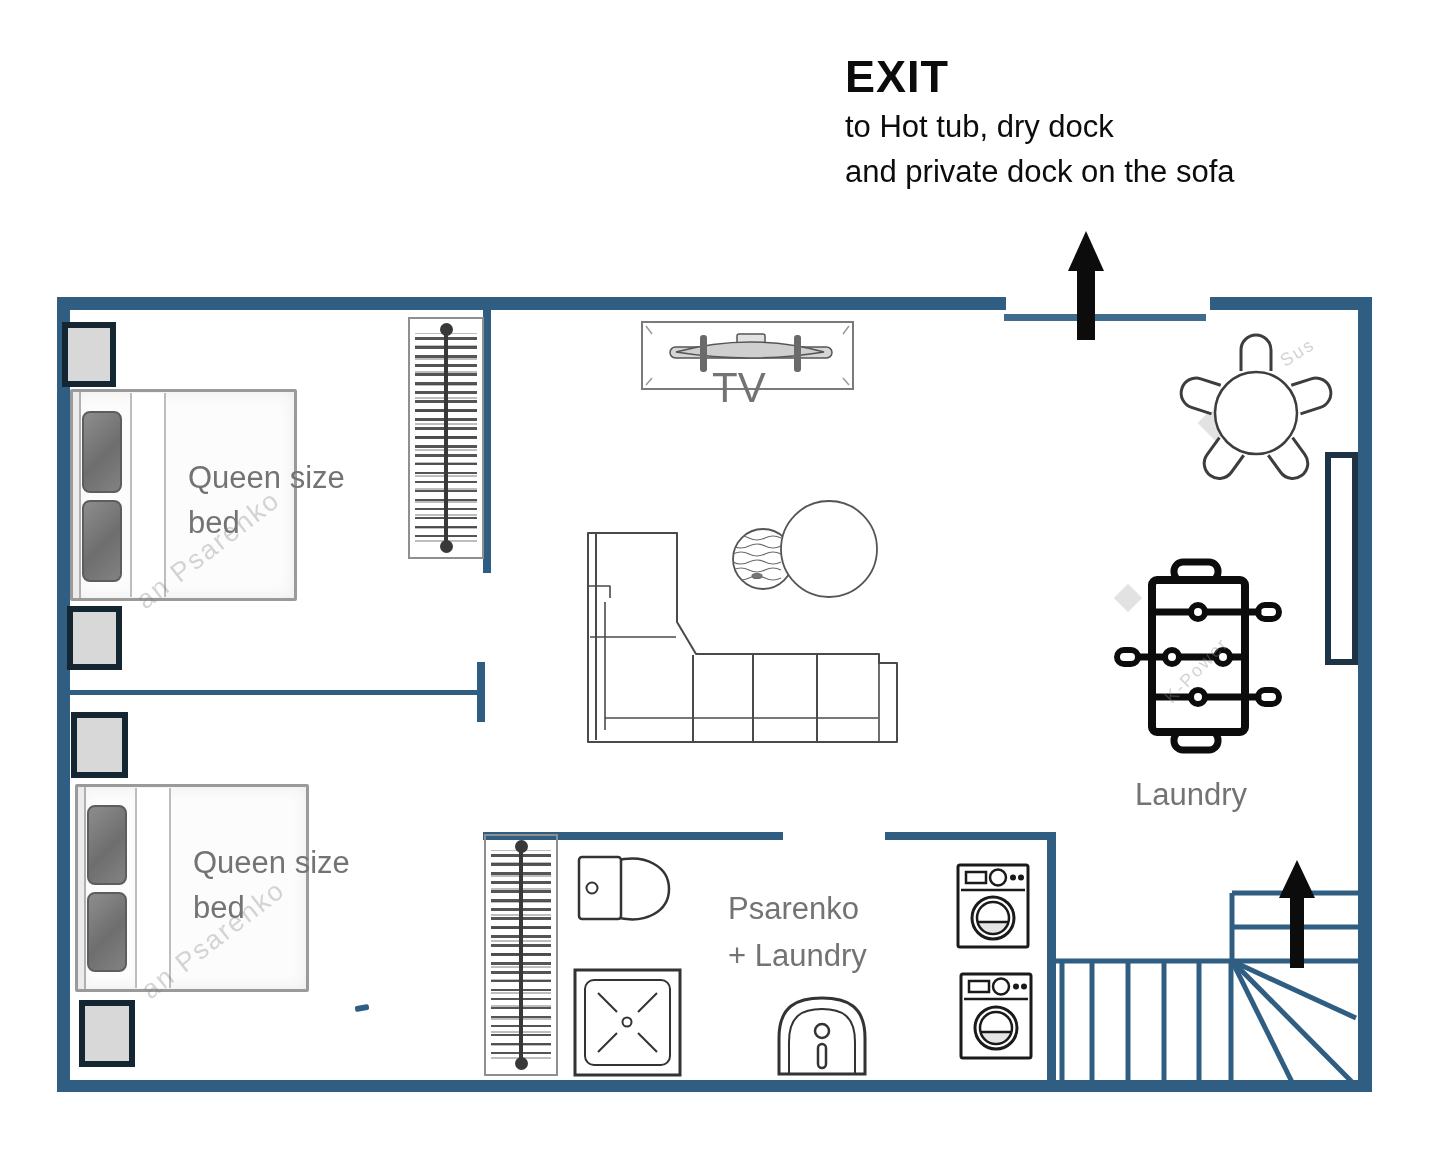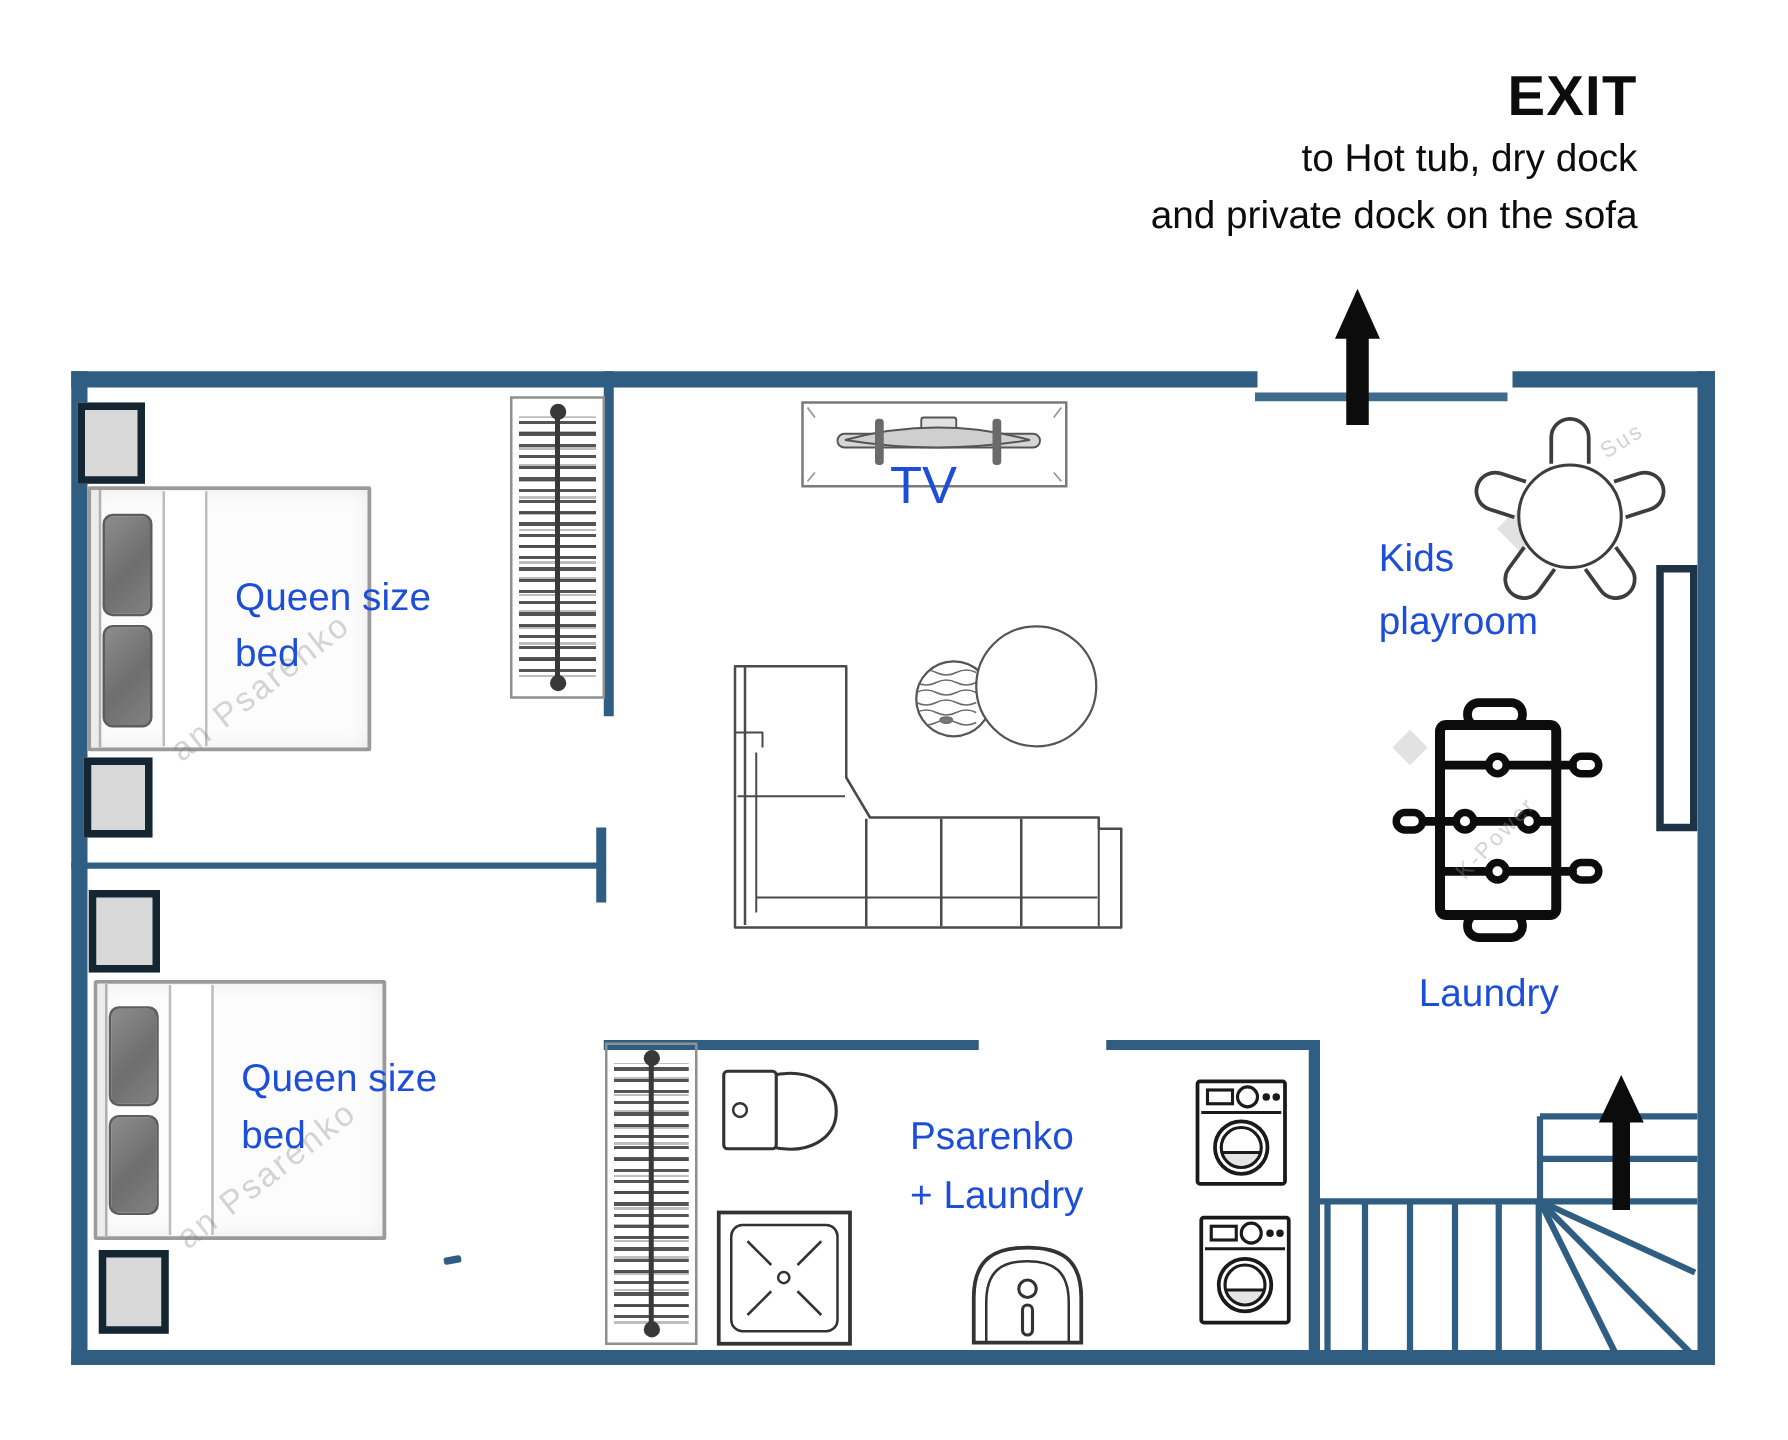--- a/index.html
+++ b/index.html
@@ -8,23 +8,23 @@
     --ink:#0C0C0C;
     --furn:#4A4A4A;
     --ns-fill:#D8D8D8;
   }
   html,body{margin:0;padding:0;background:#fff;}
   .canvas{
     position:relative;width:1430px;height:1152px;background:#fff;overflow:hidden;
     font-family:"Liberation Sans", sans-serif;color:var(--ink);
   }
   .wall{position:absolute;background:var(--wall);}
-  .lbl{position:absolute;color:#1d4ed8;font-size:31px;line-height:46px;white-space:nowrap;z-index:6;}
+  .lbl{position:absolute;color:#737373;font-size:31px;line-height:46px;white-space:nowrap;z-index:6;}
   .lbl span{display:block;}
-  .exit-block{position:absolute;left:845px;top:50px;width:465px;text-align:right;z-index:6;}
+  .exit-block{position:absolute;left:845px;top:50px;width:465px;text-align:left;z-index:6;}
   .exit-title{font-size:45px;line-height:54px;font-weight:600;letter-spacing:1px;}
   .exit-sub{font-size:31px;line-height:45px;}
   .tv-label{font-size:42px;line-height:44px;}
   .nightstand{position:absolute;background:var(--ns-fill);border:6px solid var(--navy);box-sizing:border-box;z-index:2;}
   .bed{position:absolute;border:3px solid #9a9a9a;background:#fcfcfc;border-radius:2px;
        box-shadow:inset 0 0 16px rgba(0,0,0,.07);box-sizing:border-box;z-index:2;}
   .bed .headboard{position:absolute;left:0;top:0;bottom:0;width:6px;background:#ececec;border-right:2px solid #b0b0b0;}
   .bed .pillow{position:absolute;left:9px;width:40px;background:linear-gradient(135deg,#8d8d8d,#6e6e6e 55%,#828282);
        border:2px solid #5d5d5d;border-radius:8px;box-sizing:border-box;}
   .bed .fold{position:absolute;left:57px;top:1px;bottom:1px;width:32px;background:#fff;
@@ -259,24 +259,20 @@
   <div class="lbl" style="left:188px;top:455px;line-height:45px">
     <span>Queen size</span>
     <span>bed</span>
   </div>
 
   <div class="lbl" style="left:193px;top:840px;line-height:45px">
     <span>Queen size</span>
     <span>bed</span>
   </div>
 
-  <div class="lbl" style="left:1103px;top:422px;line-height:50px">
-    <span>Kids</span>
-    <span>playroom</span>
-  </div>
 
   <div class="lbl" style="left:1135px;top:772px">Laundry</div>
 
   <div class="lbl" style="left:728px;top:885px;line-height:47px">
     <span>Psarenko</span>
     <span>+ Laundry</span>
   </div>
 
   <div class="watermark" style="left:140px;top:588px;transform:rotate(-38deg)">an Psarenko</div>
   <div class="watermark" style="left:145px;top:978px;transform:rotate(-38deg)">an Psarenko</div>

